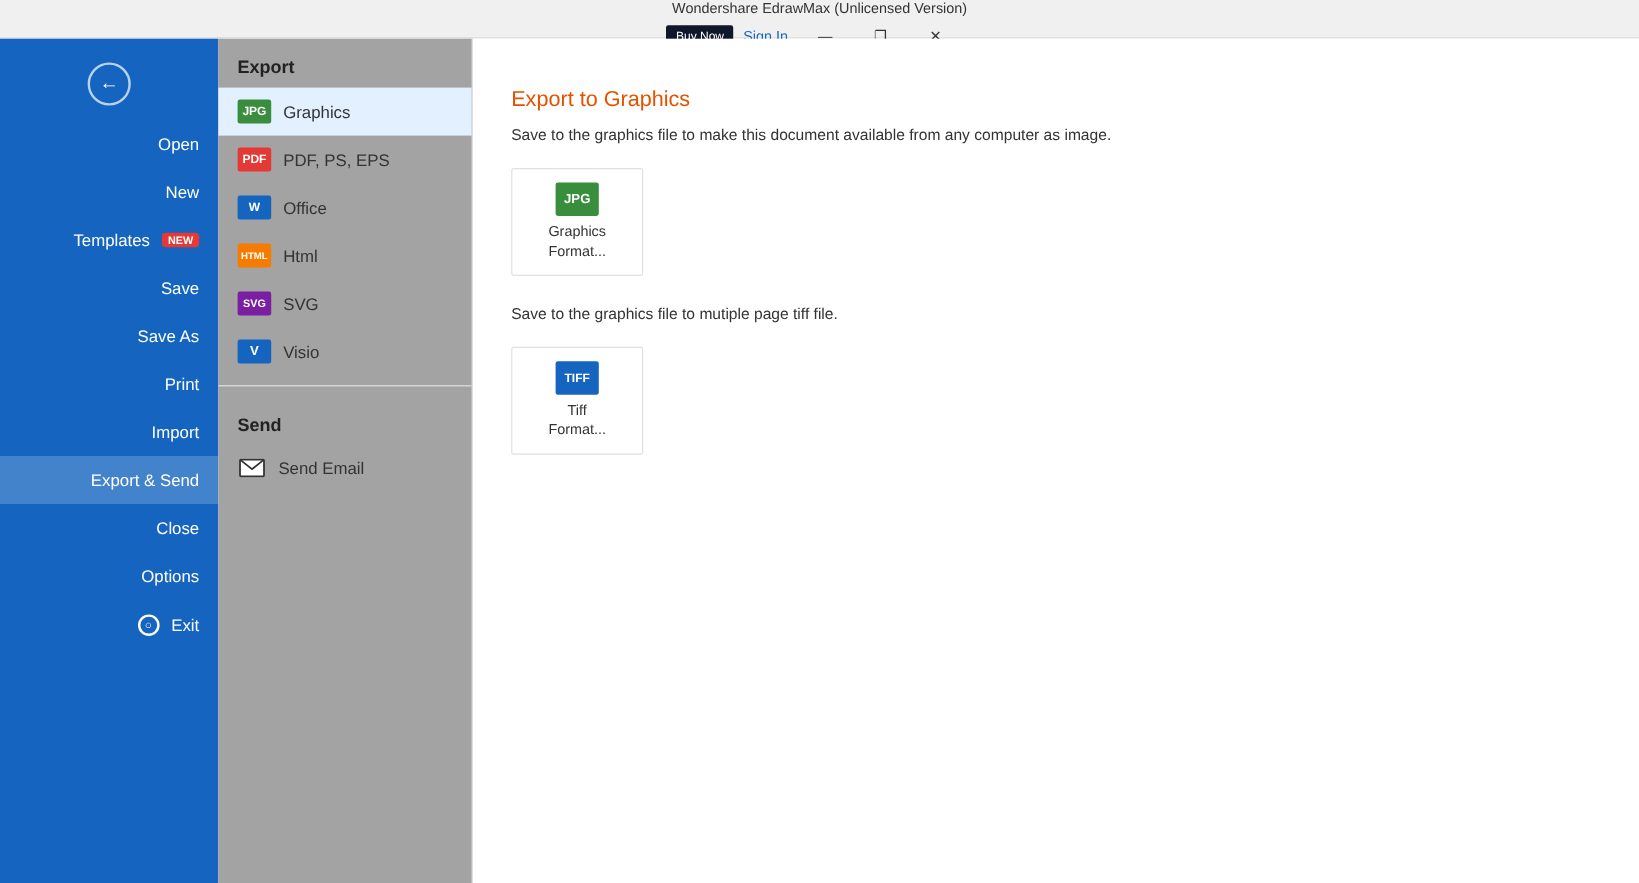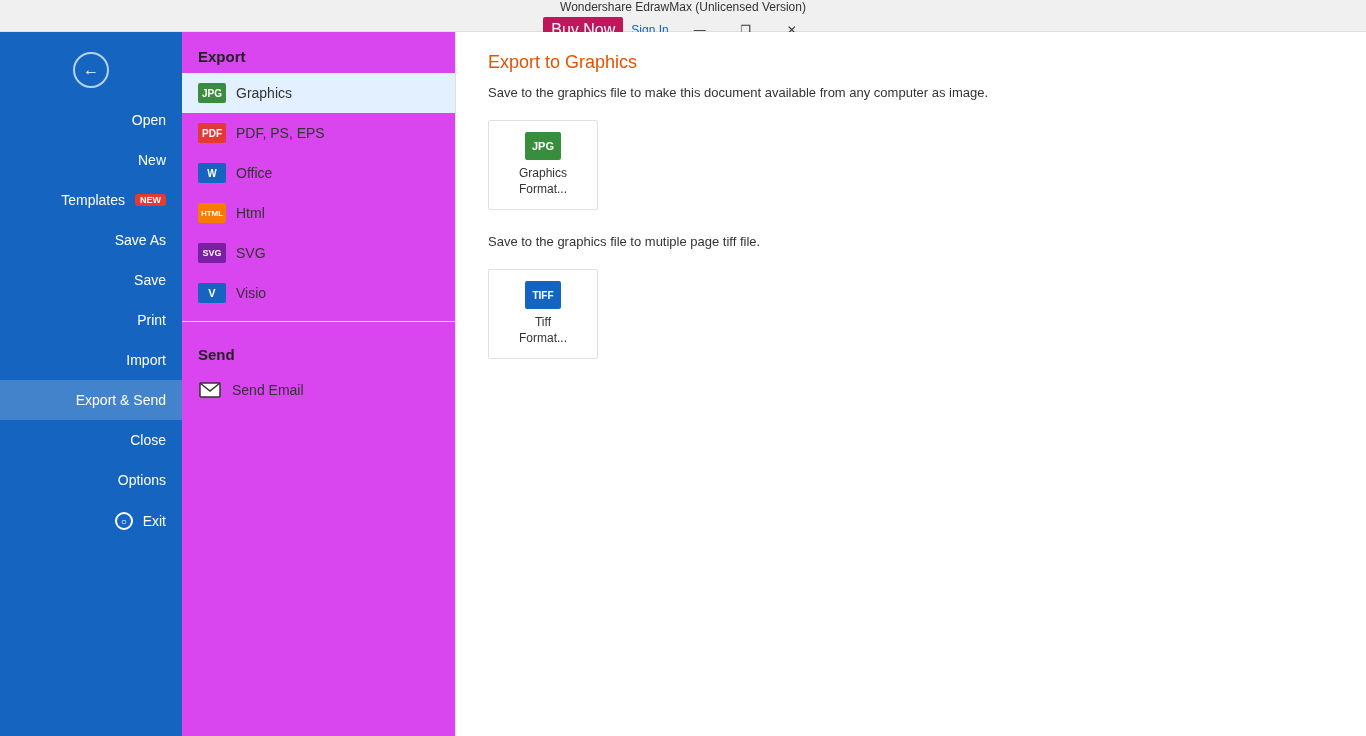--- a/index.html
+++ b/index.html
@@ -40,25 +40,25 @@
       align-items: center;
       justify-content: center;
     }
     .titlebar-actions {
       display: flex;
       align-items: center;
       gap: 8px;
       padding-right: 8px;
     }
     .buy-now-btn {
-      background: #be185d;
+      background: #0f172a;
       color: #fff;
       border: none;
       padding: 4px 8px;
-      font-size: 16px;
+      font-size: 10px;
       cursor: pointer;
       border-radius: 2px;
       font-weight: 500;
     }
     .sign-in-link {
       color: #1565c0;
       font-size: 12px;
       cursor: pointer;
       text-decoration: none;
     }
@@ -126,22 +126,22 @@
       display: inline-flex;
       align-items: center;
       justify-content: center;
       font-size: 10px;
       color: #fff;
       margin-right: 4px;
     }
 
     
     .middle-panel {
-      width: 274px;
-      background: #d946ef;
+      width: 212px;
+      background: #a3a3a3;
       border-right: 1px solid #e0e0e0;
       display: flex;
       flex-direction: column;
       flex-shrink: 0;
     }
     .section-header {
       padding: 16px 16px 8px 16px;
       font-size: 15px;
       font-weight: 600;
       color: #222;
@@ -178,21 +178,21 @@
     .middle-divider {
       border: none;
       border-top: 1px solid #e0e0e0;
       margin: 8px 0;
     }
 
     
     .right-panel {
       flex: 1;
       background: #fff;
-      padding: 20px 32px;
+      padding: 40px 32px;
       overflow-y: auto;
     }
     .content-title {
       font-size: 18px;
       color: #e65100;
       font-weight: 400;
       margin-bottom: 12px;
     }
     .description {
       font-size: 13px;
@@ -262,24 +262,24 @@
       <span>Open</span>
     </div>
     <div class="sidebar-item">
       <span>New</span>
     </div>
     <div class="sidebar-item">
       <span>Templates</span>
       <span class="new-badge">NEW</span>
     </div>
     <div class="sidebar-item">
+      <span>Save</span>
+    </div>
+    <div class="sidebar-item">
       <span>Save As</span>
-    </div>
-    <div class="sidebar-item">
-      <span>Save</span>
     </div>
     <div class="sidebar-item">
       <span>Print</span>
     </div>
     <div class="sidebar-item">
       <span>Import</span>
     </div>
     <div class="sidebar-item active">
       <span>Export &amp; Send</span>
     </div>

